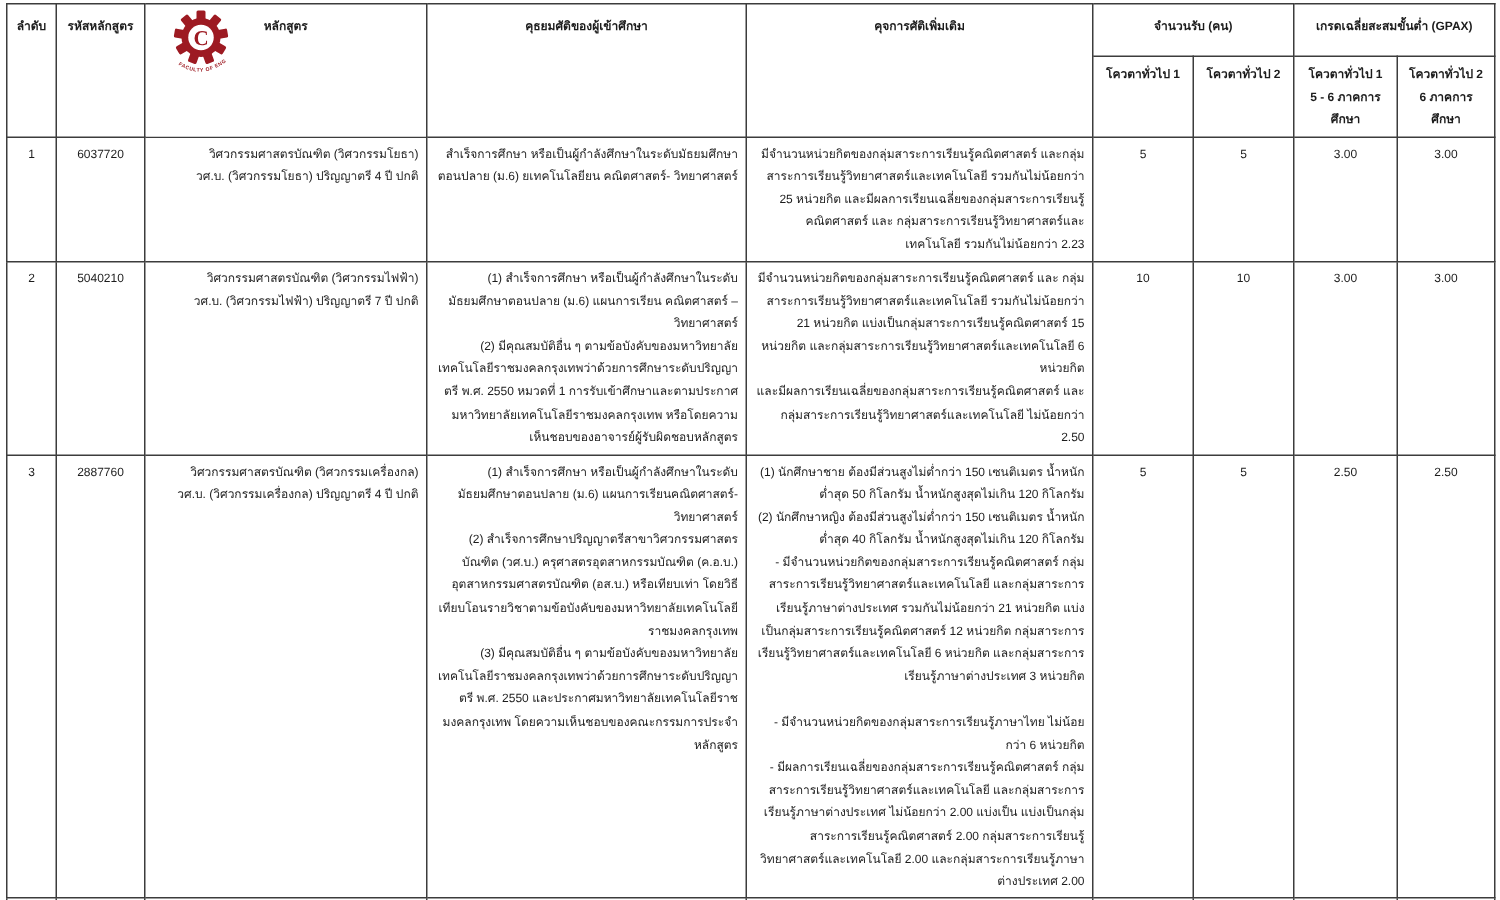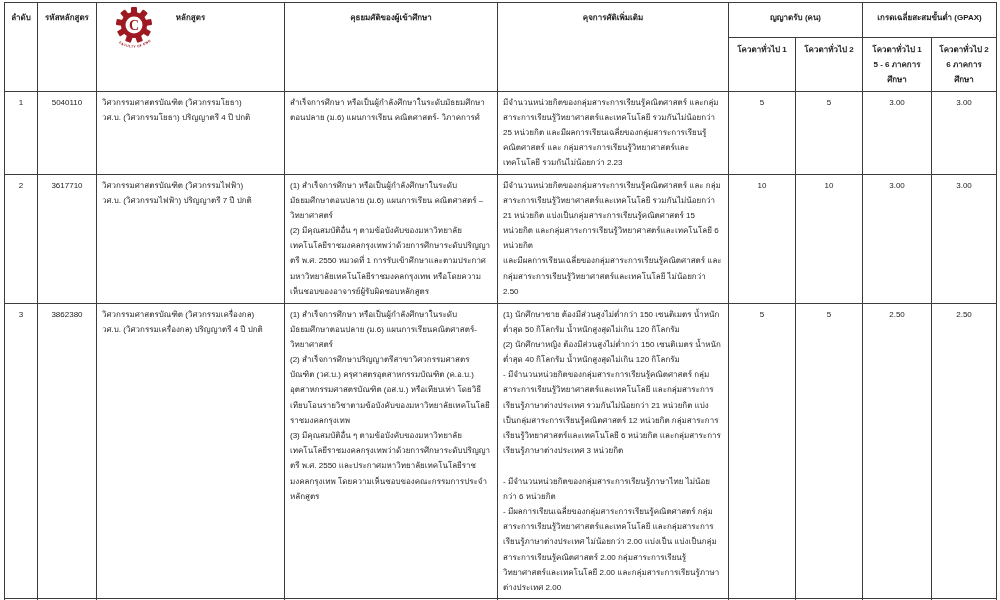--- a/index.html
+++ b/index.html
@@ -21,21 +21,21 @@
     padding:3px 5px;
     overflow:hidden;
     word-wrap:break-word;
   }
   th{font-weight:bold;text-align:center;background:#ffffff;}
   thead tr.group-row th{height:24px;padding-top:7px;}
   thead tr.sub-row th{height:26px;padding-top:4px;}
   th.span-col{vertical-align:top;padding-top:8px;}
   .multiline{white-space:pre-line;}
   td.c{text-align:center;}
-  td.txt{text-align:left;}
+  td.txt{text-align:right;}
   tbody tr.r1 td{height:64px;}
   tbody tr.r2 td{height:122px;}
   tbody tr.r3 td{height:278px;}
   tbody tr.r4 td{height:64px;}
   th.program-th{position:relative;}
   .logo{
     position:absolute;left:2px;top:2px;width:70px;height:50px;
     background:#ffffff;display:flex;align-items:center;justify-content:center;
   }
   .logo svg{display:block;}
@@ -82,62 +82,62 @@
               <path id="arcpath" d="M 6 36 Q 23 48 40 35" fill="none"></path>
               <text font-size="3.4" fill="#9d1a22" letter-spacing="0.4">
                 <textPath href="#arcpath" startOffset="2">FACULTY OF ENGINEERING</textPath>
               </text>
             </svg>
           </div>
           <span>หลักสูตร</span>
         </th>
         <th rowspan="2" class="span-col">คุธยมศัติของผู้เข้าศึกษา</th>
         <th rowspan="2" class="span-col">คุจการศัติเพิ่มเติม</th>
-        <th colspan="2">ญญาตรับ (คน)</th>
+        <th colspan="2">จำนวนรับ (คน)</th>
         <th colspan="2">เกรดเฉลี่ยสะสมขั้นต่ำ (GPAX)</th>
       </tr>
       <tr class="sub-row">
         <th>โควตาทั่วไป 1</th>
         <th>โควตาทั่วไป 2</th>
         <th class="multiline">โควตาทั่วไป 1
 5 - 6 ภาคการศึกษา</th>
         <th class="multiline">โควตาทั่วไป 2
 6 ภาคการศึกษา</th>
       </tr>
     </thead>
     <tbody>
       <tr class="r1">
         <td class="c">1</td>
-        <td class="c">5040110</td>
+        <td class="c">6037720</td>
         <td class="txt multiline">วิศวกรรมศาสตรบัณฑิต (วิศวกรรมโยธา)
 วศ.บ. (วิศวกรรมโยธา) ปริญญาตรี 4 ปี ปกติ</td>
-        <td class="txt multiline">สำเร็จการศึกษา หรือเป็นผู้กำลังศึกษาในระดับมัธยมศึกษาตอนปลาย (ม.6) แผนการเรียน คณิตศาสตร์- วิภาคการศ์</td>
+        <td class="txt multiline">สำเร็จการศึกษา หรือเป็นผู้กำลังศึกษาในระดับมัธยมศึกษาตอนปลาย (ม.6) ยเทคโนโลยียน คณิตศาสตร์- วิทยาศาสตร์</td>
         <td class="txt multiline">มีจำนวนหน่วยกิตของกลุ่มสาระการเรียนรู้คณิตศาสตร์ และกลุ่มสาระการเรียนรู้วิทยาศาสตร์และเทคโนโลยี รวมกันไม่น้อยกว่า 25 หน่วยกิต และมีผลการเรียนเฉลี่ยของกลุ่มสาระการเรียนรู้คณิตศาสตร์ และ กลุ่มสาระการเรียนรู้วิทยาศาสตร์และเทคโนโลยี รวมกันไม่น้อยกว่า 2.23</td>
         <td class="c">5</td>
         <td class="c">5</td>
         <td class="c">3.00</td>
         <td class="c">3.00</td>
       </tr>
       <tr class="r2">
         <td class="c">2</td>
-        <td class="c">3617710</td>
+        <td class="c">5040210</td>
         <td class="txt multiline">วิศวกรรมศาสตรบัณฑิต (วิศวกรรมไฟฟ้า)
 วศ.บ. (วิศวกรรมไฟฟ้า) ปริญญาตรี 7 ปี ปกติ</td>
         <td class="txt multiline">(1) สำเร็จการศึกษา หรือเป็นผู้กำลังศึกษาในระดับมัธยมศึกษาตอนปลาย (ม.6) แผนการเรียน คณิตศาสตร์ – วิทยาศาสตร์
 (2) มีคุณสมบัติอื่น ๆ ตามข้อบังคับของมหาวิทยาลัยเทคโนโลยีราชมงคลกรุงเทพว่าด้วยการศึกษาระดับปริญญาตรี พ.ศ. 2550 หมวดที่ 1 การรับเข้าศึกษาและตามประกาศมหาวิทยาลัยเทคโนโลยีราชมงคลกรุงเทพ หรือโดยความเห็นชอบของอาจารย์ผู้รับผิดชอบหลักสูตร</td>
         <td class="txt multiline">มีจำนวนหน่วยกิตของกลุ่มสาระการเรียนรู้คณิตศาสตร์ และ กลุ่มสาระการเรียนรู้วิทยาศาสตร์และเทคโนโลยี รวมกันไม่น้อยกว่า 21 หน่วยกิต แบ่งเป็นกลุ่มสาระการเรียนรู้คณิตศาสตร์ 15 หน่วยกิต และกลุ่มสาระการเรียนรู้วิทยาศาสตร์และเทคโนโลยี 6 หน่วยกิต
 และมีผลการเรียนเฉลี่ยของกลุ่มสาระการเรียนรู้คณิตศาสตร์ และ กลุ่มสาระการเรียนรู้วิทยาศาสตร์และเทคโนโลยี ไม่น้อยกว่า 2.50</td>
         <td class="c">10</td>
         <td class="c">10</td>
         <td class="c">3.00</td>
         <td class="c">3.00</td>
       </tr>
       <tr class="r3">
         <td class="c">3</td>
-        <td class="c">3862380</td>
+        <td class="c">2887760</td>
         <td class="txt multiline">วิศวกรรมศาสตรบัณฑิต (วิศวกรรมเครื่องกล)
 วศ.บ. (วิศวกรรมเครื่องกล) ปริญญาตรี 4 ปี ปกติ</td>
         <td class="txt multiline">(1) สำเร็จการศึกษา หรือเป็นผู้กำลังศึกษาในระดับมัธยมศึกษาตอนปลาย (ม.6) แผนการเรียนคณิตศาสตร์-วิทยาศาสตร์
 (2) สำเร็จการศึกษาปริญญาตรีสาขาวิศวกรรมศาสตรบัณฑิต (วศ.บ.) ครุศาสตรอุตสาหกรรมบัณฑิต (ค.อ.บ.) อุตสาหกรรมศาสตรบัณฑิต (อส.บ.) หรือเทียบเท่า โดยวิธีเทียบโอนรายวิชาตามข้อบังคับของมหาวิทยาลัยเทคโนโลยีราชมงคลกรุงเทพ
 (3) มีคุณสมบัติอื่น ๆ ตามข้อบังคับของมหาวิทยาลัยเทคโนโลยีราชมงคลกรุงเทพว่าด้วยการศึกษาระดับปริญญาตรี พ.ศ. 2550 และประกาศมหาวิทยาลัยเทคโนโลยีราชมงคลกรุงเทพ โดยความเห็นชอบของคณะกรรมการประจำหลักสูตร</td>
         <td class="txt multiline">(1) นักศึกษาชาย ต้องมีส่วนสูงไม่ต่ำกว่า 150 เซนติเมตร น้ำหนักต่ำสุด 50 กิโลกรัม น้ำหนักสูงสุดไม่เกิน 120 กิโลกรัม
 (2) นักศึกษาหญิง ต้องมีส่วนสูงไม่ต่ำกว่า 150 เซนติเมตร น้ำหนักต่ำสุด 40 กิโลกรัม น้ำหนักสูงสุดไม่เกิน 120 กิโลกรัม
 - มีจำนวนหน่วยกิตของกลุ่มสาระการเรียนรู้คณิตศาสตร์ กลุ่มสาระการเรียนรู้วิทยาศาสตร์และเทคโนโลยี และกลุ่มสาระการเรียนรู้ภาษาต่างประเทศ รวมกันไม่น้อยกว่า 21 หน่วยกิต แบ่งเป็นกลุ่มสาระการเรียนรู้คณิตศาสตร์ 12 หน่วยกิต กลุ่มสาระการเรียนรู้วิทยาศาสตร์และเทคโนโลยี 6 หน่วยกิต และกลุ่มสาระการเรียนรู้ภาษาต่างประเทศ 3 หน่วยกิต
 
 - มีจำนวนหน่วยกิตของกลุ่มสาระการเรียนรู้ภาษาไทย ไม่น้อยกว่า 6 หน่วยกิต

